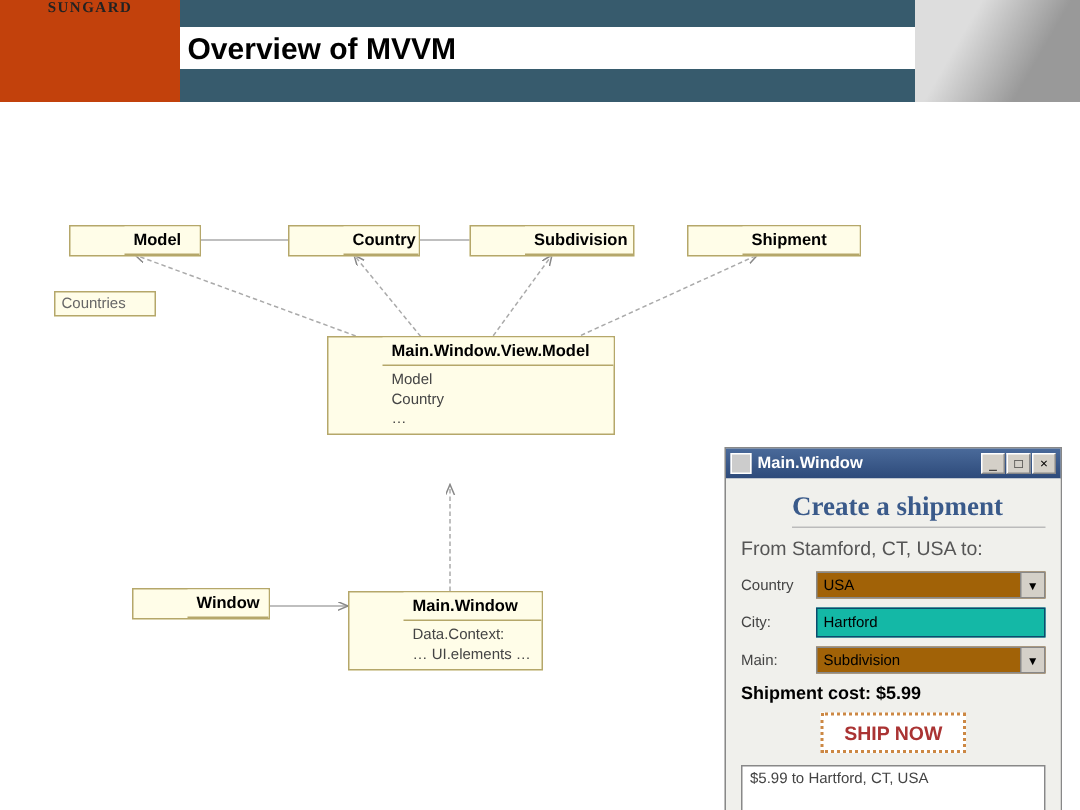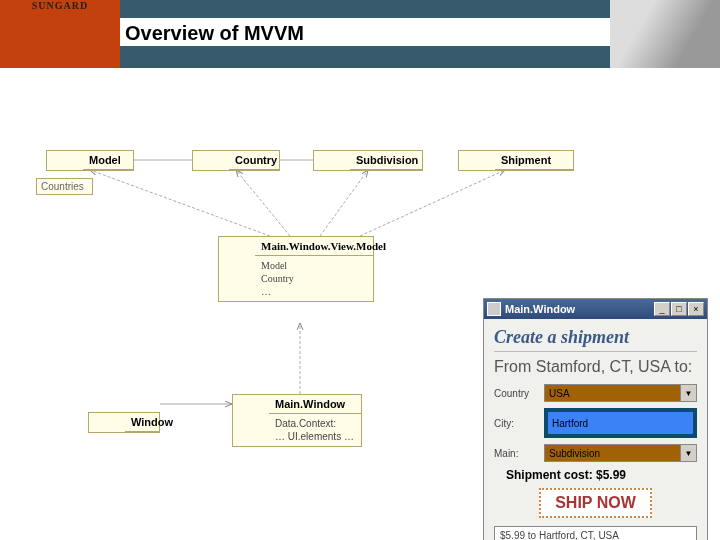--- a/index.html
+++ b/index.html
@@ -11,46 +11,46 @@
   .header-photo-left { position: absolute; left: 0; top: 20px; width: 48px; height: 48px; background: linear-gradient(135deg, #888 40%, #bbb 60%); }
   .header-photo-right { position: absolute; right: 0; top: 0; width: 110px; height: 68px; background: linear-gradient(120deg, #ddd 30%, #999 70%); }
 
   .diagram { position: absolute; top: 68px; left: 0; right: 0; bottom: 0; }
 
   .uml-box { position: absolute; background: #fffde8; border: 1px solid #b5a76a; font-size: 11px; padding-left: 36px; }
   .uml-box .uml-title { font-weight: bold; padding: 3px 6px; border-bottom: 1px solid #b5a76a; background: #fffde8; text-align: left; }
   .uml-box .uml-body { padding: 3px 6px; min-height: 10px; font-size: 10px; line-height: 1.3; color: #444; }
 
   .box-model { left: 46px; top: 82px; width: 88px; }
-  .box-countries { left: 36px; top: 110px; width: 57px; border: 1px solid #b5a76a; background: #fffde8; font-size: 10px; padding: 2px 4px; position: absolute; color: #666; }
+  .box-countries { left: 36px; top: 126px; width: 68px; border: 1px solid #b5a76a; background: #fffde8; font-size: 10px; padding: 2px 4px; position: absolute; color: #666; }
   .box-country { left: 192px; top: 82px; width: 88px; }
   .box-subdivision { left: 313px; top: 82px; width: 110px; }
   .box-shipment { left: 458px; top: 82px; width: 116px; }
-  .box-viewmodel { left: 218px; top: 168px; width: 156px; font-family: Liberation Serif, serif; }
-  .box-window { left: 88px; top: 344px; width: 72px; }
+  .box-viewmodel { left: 218px; top: 156px; width: 192px; }
+  .box-window { left: 88px; top: 324px; width: 92px; }
   .box-mainwindow { left: 232px; top: 326px; width: 130px; }
 
   svg.connectors { position: absolute; left: 0; top: 0; width: 720px; height: 472px; pointer-events: none; }
 
   .app-window { position: absolute; right: 12px; top: 230px; width: 225px; border: 1px solid #888; background: #f0f0ec; font-family: Tahoma, Geneva, sans-serif; font-size: 11px; }
   .app-titlebar { background: linear-gradient(#4a6a9a, #2d4a7a); color: #fff; display: flex; align-items: center; padding: 2px 3px; height: 20px; }
   .app-titlebar .win-icon { width: 14px; height: 14px; background: #ccc; border: 1px solid #fff; margin-right: 4px; }
   .app-titlebar .win-title { flex: 1; font-weight: bold; font-size: 11px; }
   .win-btns { display: flex; gap: 1px; }
   .win-btn { width: 16px; height: 14px; background: #d4d0c8; border: 1px solid #fff; border-right-color: #888; border-bottom-color: #888; font-size: 9px; text-align: center; line-height: 12px; cursor: pointer; color: #000; }
   .app-body { padding: 8px 10px; background: #f0f0ec; }
-  .app-heading { font-size: 18px; font-weight: bold; font-style: italic; color: #3a5a8a; font-family: Georgia, serif; border-bottom: 1px solid #bbb; padding-bottom: 3px; margin-bottom: 6px; }
-  .app-from { font-size: 16px; color: #555; margin-bottom: 8px; }
+  .app-heading { font-size: 18px; font-weight: bold; color: #3a5a8a; font-family: Georgia, serif; border-bottom: 1px solid #bbb; padding-bottom: 3px; margin-bottom: 6px; margin-left: 34px; }
+  .app-from { font-size: 13px; color: #555; margin-bottom: 8px; }
   .form-row { display: flex; align-items: center; margin-bottom: 6px; gap: 6px; }
   .form-row label { width: 44px; font-size: 10px; color: #444; }
   .form-row .dropdown { flex: 1; border: 1px solid #888; background: #a16207; height: 18px; display: flex; align-items: center; padding: 0 4px; font-size: 10px; position: relative; cursor: pointer; }
   .form-row .dropdown .dd-arrow { position: absolute; right: 0; top: 0; bottom: 0; width: 16px; background: #d4d0c8; border-left: 1px solid #888; display: flex; align-items: center; justify-content: center; font-size: 8px; }
-  .form-row .textinput { flex: 1; border: 4px solid #0c4a6e; background: #3b82f6; height: 30px; padding: 0 4px; font-size: 10px; }
-  .cost-row { font-size: 12px; font-weight: bold; color: #000; margin: 6px 12px; }
-  .ship-btn { display: block; margin: 4px auto 8px; padding: 4px 14px; background: #fff; border: 2px dotted #c84; color: #a33; font-weight: bold; font-size: 16px; cursor: pointer; }
+  .form-row .textinput { flex: 1; border: 1px solid #0c4a6e; background: #14b8a6; height: 20px; padding: 0 4px; font-size: 10px; }
+  .cost-row { font-size: 12px; font-weight: bold; color: #000; margin: 6px 0; }
+  .ship-btn { display: block; margin: 4px auto 8px; padding: 4px 14px; background: #fff; border: 2px dotted #c84; color: #a33; font-weight: bold; font-size: 13px; cursor: pointer; }
   .result-box { border: 1px solid #888; background: #fff; min-height: 52px; padding: 3px 5px; font-size: 10px; color: #444; }
 </style>
 </head>
 <body>
 
 <div class="header">
   <div class="header-photo-left"></div>
   <div class="header-logo-area">
     <span class="logo">SUNGARD</span>
   </div>

